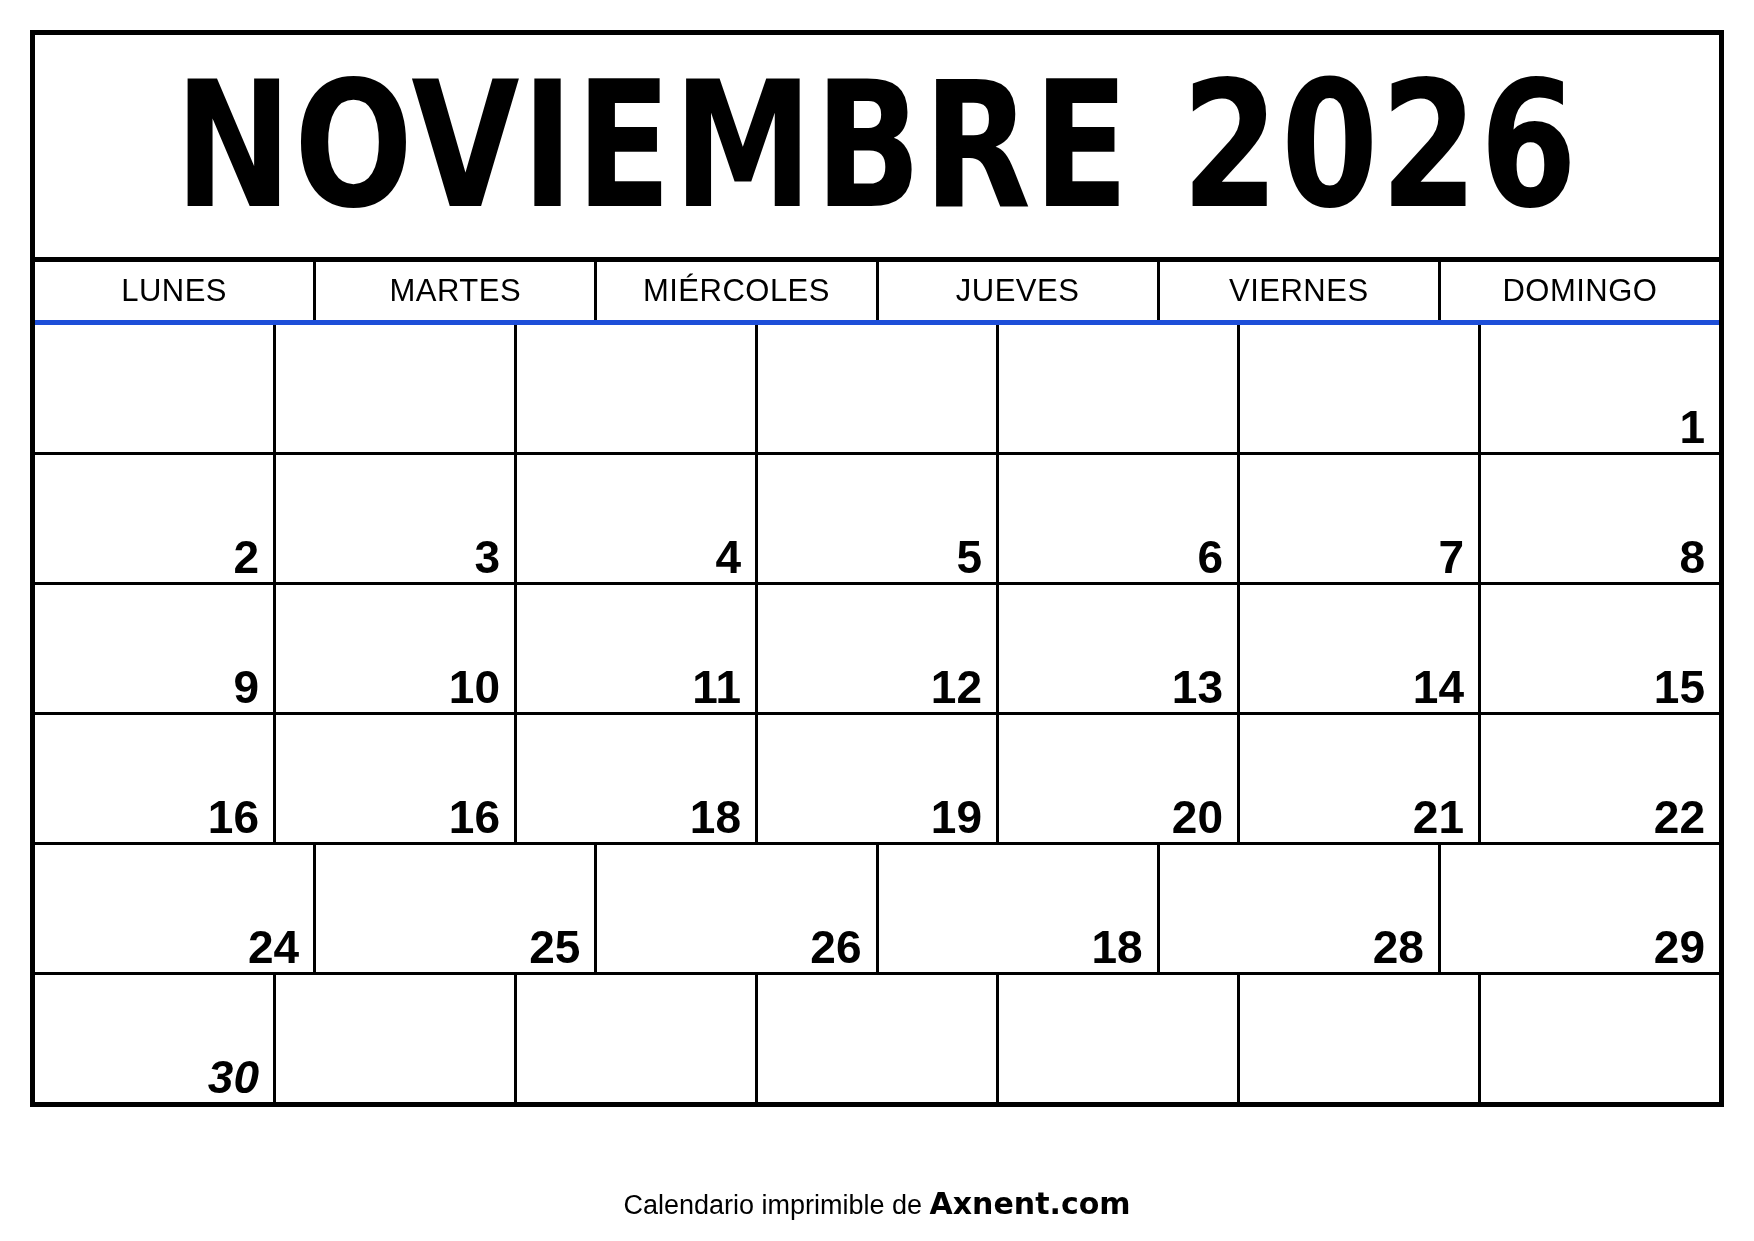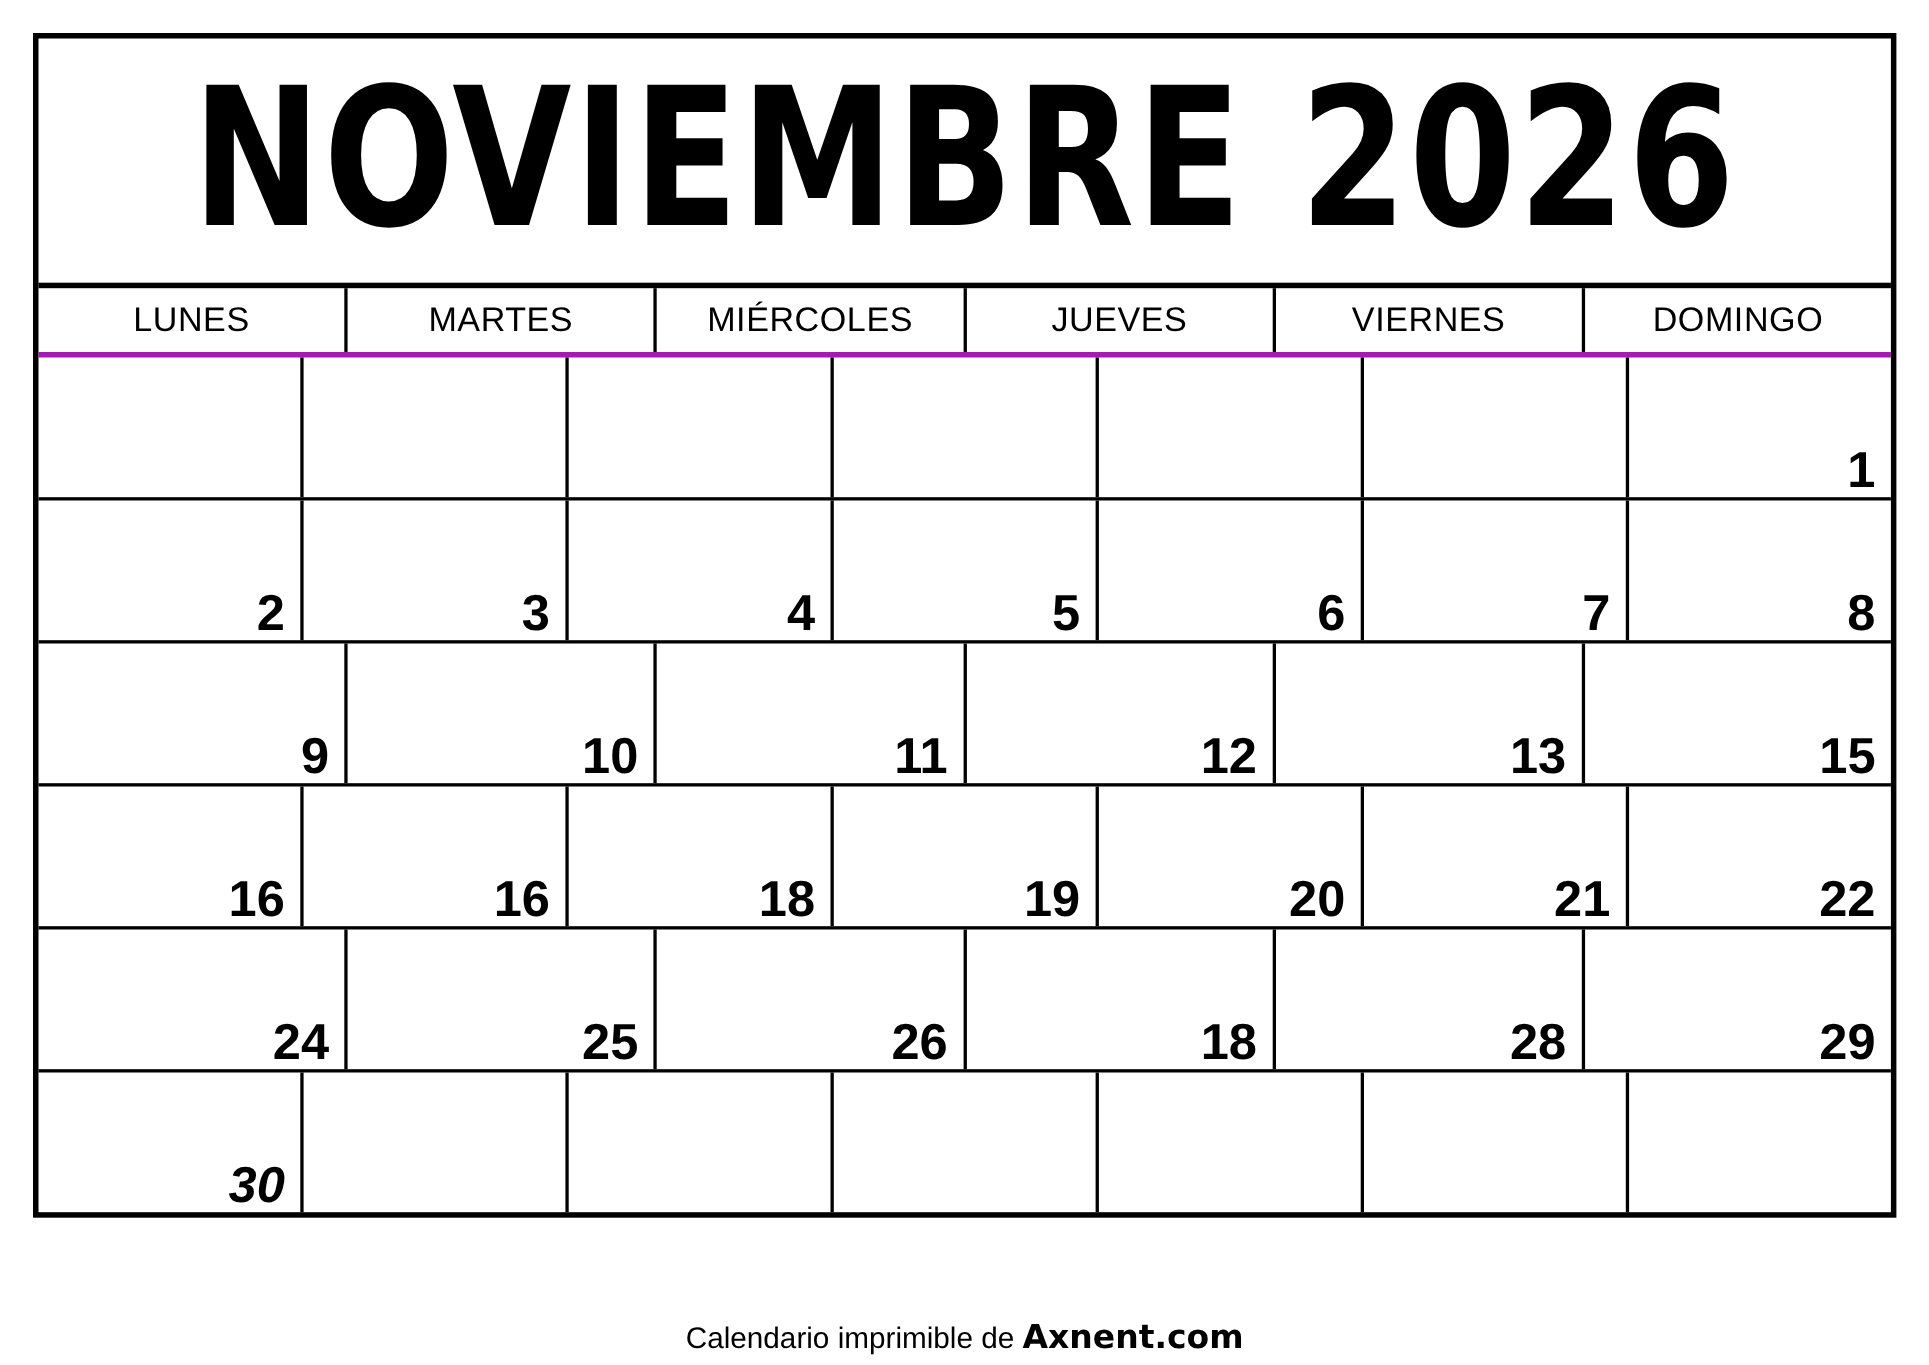--- a/index.html
+++ b/index.html
@@ -45,21 +45,21 @@
     letter-spacing: 2px;
     line-height: 1;
     white-space: nowrap;
     transform: scaleY(1.25);
   }
 
   
   .weekday-row {
     display: flex;
     height: 58px;
-    border-bottom: 5px solid #a21caf;
+    border-bottom: 5px solid #1d4ed8;
   }
   .weekday-cell {
     flex: 1 1 0;
     display: flex;
     align-items: center;
     justify-content: center;
     border-right: 3px solid #000;
     font-size: 31px;
     letter-spacing: 0.5px;
     box-sizing: border-box;
@@ -89,21 +89,21 @@
     font-size: 46px;
     font-weight: bold;
     line-height: 1;
   }
 
   
   .footer {
     position: absolute;
     left: 0;
     right: 0;
-    bottom: 8px;
+    bottom: 20px;
     text-align: center;
     font-size: 27px;
   }
   .footer .brand {
     font-family: "DejaVu Sans", sans-serif;
     font-weight: bold;
     font-size: 30px;
   }
 </style>
 </head>
@@ -183,20 +183,23 @@
       <div class="day-cell">
           <span class="day-number">11</span>
         </div>
       <div class="day-cell">
           <span class="day-number">12</span>
         </div>
       <div class="day-cell">
           <span class="day-number">13</span>
         </div>
       <div class="day-cell">
+          <span class="day-number">14</span>
+        </div>
+      <div class="day-cell">
           <span class="day-number">15</span>
         </div>
     </div>
 
     <div class="week-row">
       <div class="day-cell">
           <span class="day-number">16</span>
         </div>
       <div class="day-cell">
           <span class="day-number">16</span>

